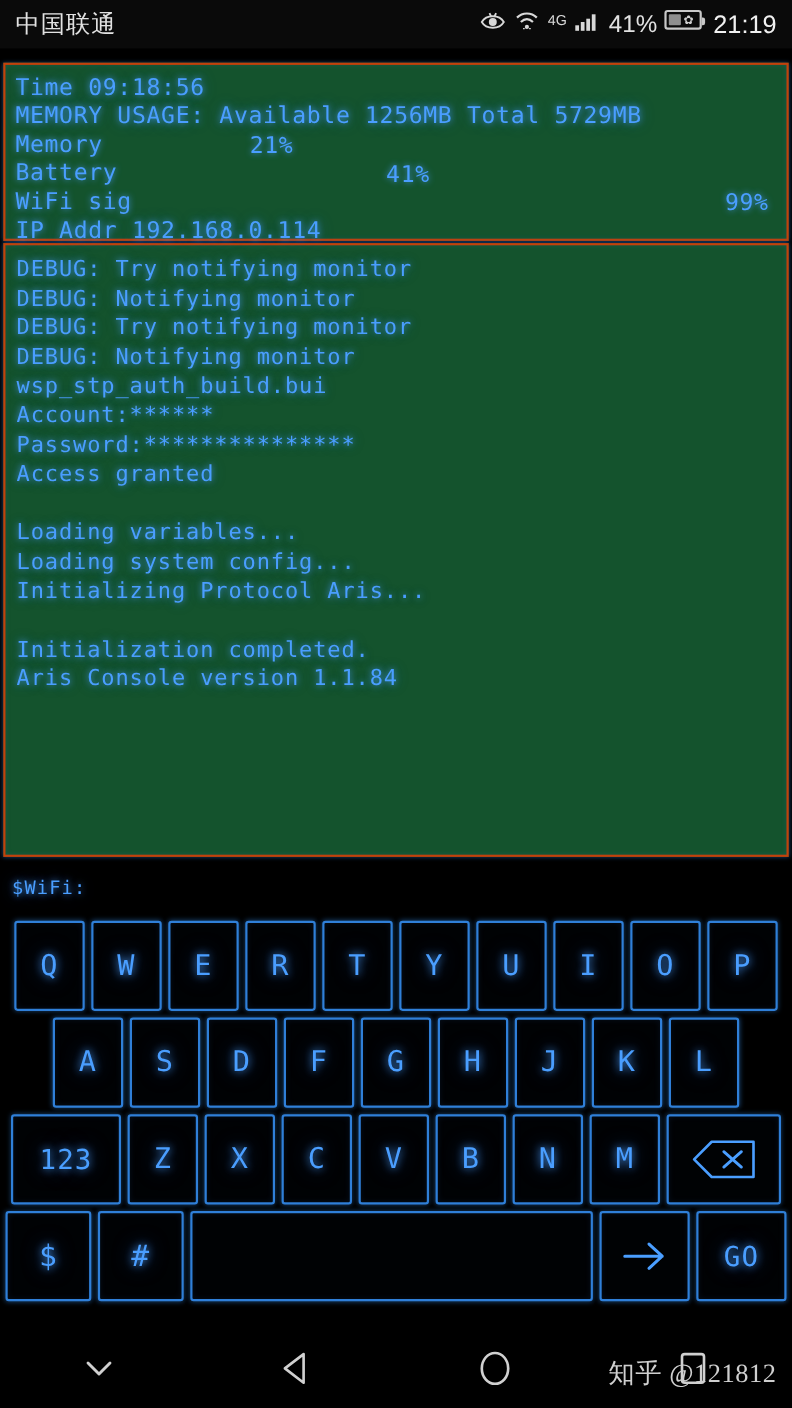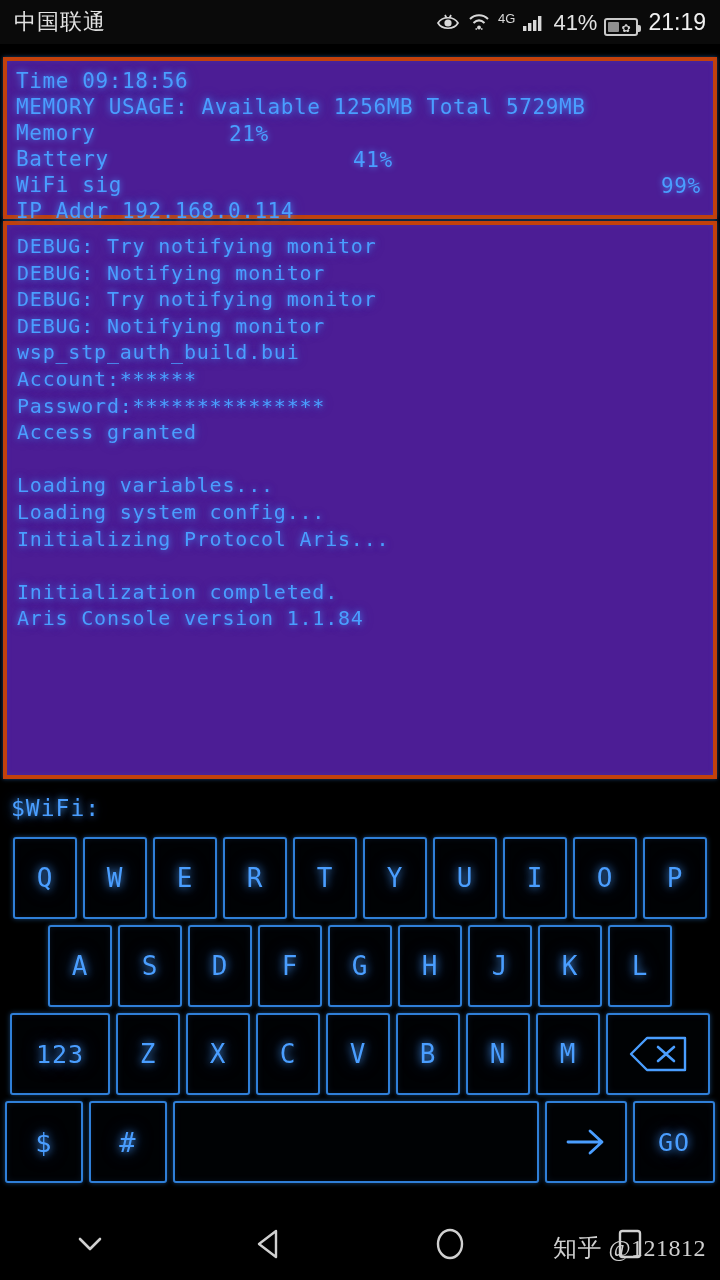--- a/index.html
+++ b/index.html
@@ -29,21 +29,21 @@
     color: #d8d8d8;
   }
   #status-carrier {
     font-size: 22px;
     letter-spacing: 1px;
     color: #e2e2e2;
   }
   #status-right {
     margin-left: auto;
     display: flex;
-    align-items: flex-end;
+    align-items: flex-start;
     gap: 7px;
   }
   .sb-icon { display: block; }
   #status-battery-pct {
     font-size: 22px;
     color: #e2e2e2;
     letter-spacing: 0px;
   }
   #status-clock {
     font-size: 23px;
@@ -76,22 +76,22 @@
   .battery-leaf {
     position: absolute;
     left: 15px; top: 2px;
     font-size: 11px;
     color: #d0d0d0;
     line-height: 13px;
   }
 
   
   .neon-panel {
-    border: 4px solid #c2410c;
-    background: #4c1d95;
+    border: 2px solid #c2410c;
+    background: #14532d;
     box-shadow: 0 0 4px rgba(47,127,216,.55), inset 0 0 5px rgba(47,127,216,.18);
     margin: 0 3px;
   }
 
   
   #stats-panel {
     margin-top: 13px;
     padding: 7px 9px 8px 9px;
     height: 162px;
   }
@@ -151,21 +151,21 @@
   .console-line.blank { color: transparent; }
 
   
   #prompt-row {
     height: 58px;
     display: flex;
     align-items: center;
     padding-left: 11px;
   }
   #prompt-text {
-    font-size: 23px;
+    font-size: 17px;
     letter-spacing: 1px;
     text-shadow: 0 0 7px rgba(74,158,255,.9), 0 0 15px rgba(40,110,220,.45);
   }
 
   
   #keyboard {
     width: 720px;
     padding: 0 2px;
   }
   .kb-row {

